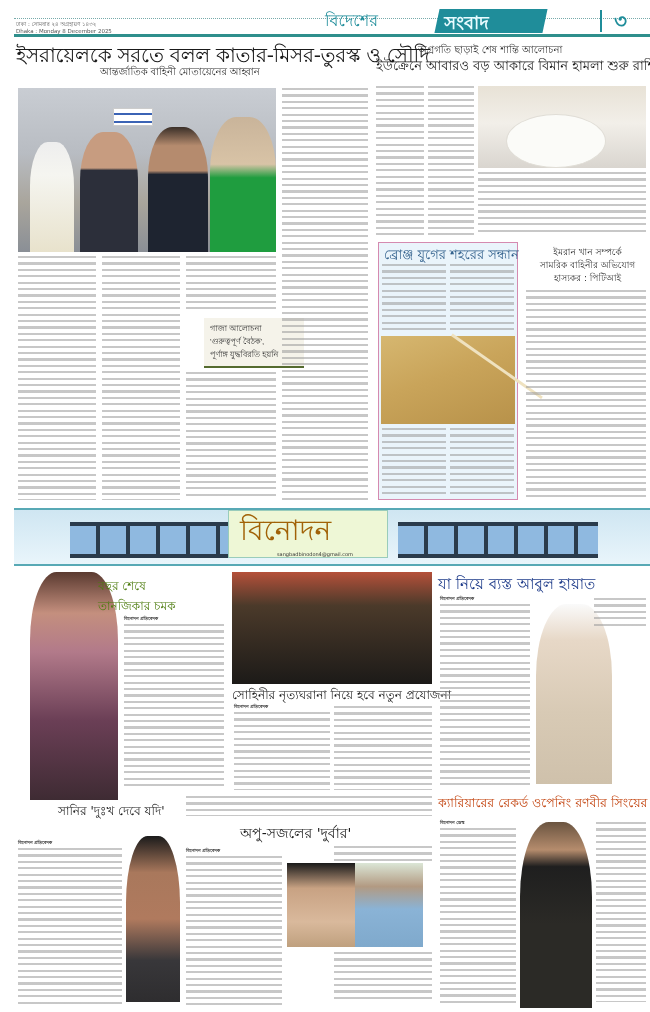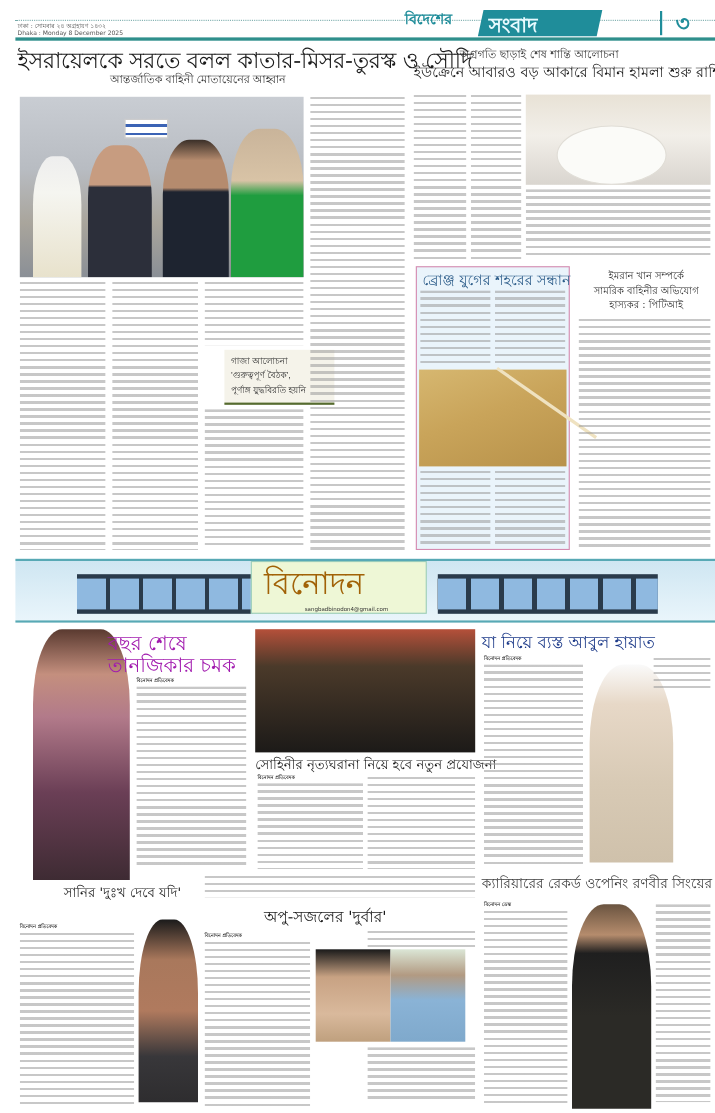--- a/index.html
+++ b/index.html
@@ -5,21 +5,21 @@
   * { box-sizing: border-box; margin: 0; padding: 0; }
   html, body { width: 650px; height: 1012px; background: #ffffff; overflow: hidden; }
   body { font-family: "DejaVu Serif", serif; color: #222; position: relative; }
 
   .abs { position: absolute; }
 
   
   .hdr-rule-top { left: 14px; top: 18px; width: 636px; border-top: 1px dotted #7aa; }
   .hdr-date { left: 16px; top: 21px; font-size: 5.5px; line-height: 7px; color: #555; font-family: "DejaVu Sans", sans-serif; }
   .hdr-bar { left: 14px; top: 34px; width: 636px; height: 3px; background: #2f8f8c; }
-  .hdr-title-a { left: 325px; top: 8px; font-size: 13px; color: #1f8d9a; font-family: "DejaVu Sans", sans-serif; font-weight: bold; margin-left: 43px; }
+  .hdr-title-a { left: 325px; top: 8px; font-size: 16px; color: #1f8d9a; font-family: "DejaVu Sans", sans-serif; font-weight: normal; }
   .hdr-title-b { left: 437px; top: 9px; width: 108px; height: 24px; background: #1f8d9a; color: #e8fbff; font-size: 18px; font-family: "DejaVu Sans", sans-serif; font-weight: bold; padding-left: 8px; transform: skewX(-12deg); }
   .hdr-title-b span { display: inline-block; transform: skewX(12deg); }
   .hdr-sep { left: 600px; top: 10px; height: 22px; border-left: 2px solid #1f8d9a; }
   .hdr-page { left: 614px; top: 6px; font-size: 20px; color: #1f8d9a; font-family: "DejaVu Sans", sans-serif; font-weight: bold; }
 
   
   .lead-head { left: 16px; top: 40px; font-size: 20px; color: #1a1a1a; font-family: "DejaVu Sans", sans-serif; white-space: nowrap; letter-spacing: -0.3px; }
   .lead-sub { left: 100px; top: 64px; font-size: 10px; color: #333; font-family: Liberation Sans, sans-serif; }
   .lead-photo { left: 18px; top: 88px; width: 258px; height: 164px; background: linear-gradient(180deg, #c9cdd3 0%, #b8bcc2 40%, #a9a59c 70%, #8a8f96 100%); overflow: hidden; }
   .fig { position: absolute; bottom: 0; border-radius: 40% 40% 0 0; }
@@ -49,34 +49,34 @@
   
   .banner { left: 14px; top: 508px; width: 636px; height: 58px; background: linear-gradient(180deg, #cfe6f2 0%, #e9f5fb 100%); border-top: 2px solid #58a9b5; border-bottom: 2px solid #58a9b5; }
   .film { position: absolute; top: 12px; height: 36px; background: #2a3b4c; }
   .film-frames { position: absolute; inset: 4px 0; background: repeating-linear-gradient(90deg, #8fb9e0 0 26px, #2a3b4c 26px 30px); }
   .banner-title-box { left: 228px; top: 510px; width: 160px; height: 48px; background: #eef7d6; border: 1px solid #9cb; }
   .banner-title { left: 240px; top: 509px; font-size: 28px; color: #a16207; font-family: Liberation Mono, monospace; }
   .banner-email { left: 277px; top: 551px; font-size: 5px; color: #333; font-family: "DejaVu Sans", sans-serif; }
 
   
   .tanjika-photo { left: 30px; top: 572px; width: 88px; height: 228px; background: linear-gradient(180deg, #5a3a30 0%, #c48f7e 18%, #b27a8a 35%, #6b3f56 65%, #3e2b33 100%); border-radius: 30% 30% 0 0; }
-  .tanjika-head { left: 98px; top: 576px; font-size: 18px; line-height: 20px; color: #a21caf; font-family: "DejaVu Sans", sans-serif; }
+  .tanjika-head { left: 98px; top: 576px; font-size: 12px; line-height: 20px; color: #4d7c0f; font-family: "DejaVu Sans", sans-serif; }
   .dance-photo { left: 232px; top: 572px; width: 200px; height: 112px; background: linear-gradient(180deg, #b5503a 0%, #4b3a2a 30%, #1c1a18 100%); }
   .dance-head { left: 232px; top: 686px; font-size: 12px; color: #1a1a1a; font-family: "DejaVu Sans", sans-serif; white-space: nowrap; }
   .abul-head { left: 438px; top: 572px; font-size: 15px; color: #1f3c8a; font-family: "DejaVu Sans", sans-serif; white-space: nowrap; }
   .abul-photo { left: 536px; top: 604px; width: 76px; height: 180px; background: linear-gradient(180deg, #fafafa 0%, #e7d8c7 20%, #d8cab5 60%, #cfc1ab 100%); border-radius: 40% 40% 0 0; }
 
   .sony-head { left: 58px; top: 802px; font-size: 12px; color: #1a1a1a; font-family: "DejaVu Sans", sans-serif; white-space: nowrap; }
   .sony-photo { left: 126px; top: 836px; width: 54px; height: 166px; background: linear-gradient(180deg, #1b1b1b 0%, #a9785c 22%, #b07a5e 50%, #38373a 75%, #2e2d2f 100%); border-radius: 40% 40% 0 0; }
 
   .apu-head { left: 240px; top: 822px; font-size: 14px; color: #1a1a1a; font-family: "DejaVu Sans", sans-serif; white-space: nowrap; }
   .apu-photo-a { left: 287px; top: 863px; width: 68px; height: 84px; background: linear-gradient(180deg, #1a1a1a 0%, #c8a283 30%, #d9b99c 70%, #bfa07e 100%); }
   .apu-photo-b { left: 355px; top: 863px; width: 68px; height: 84px; background: linear-gradient(180deg, #dbe6d6 0%, #b29a82 28%, #8ab3d6 55%, #7fa9cc 100%); }
 
-  .ranbir-head { left: 438px; top: 794px; font-size: 12.5px; color: #404040; font-family: "DejaVu Sans", sans-serif; white-space: nowrap; }
+  .ranbir-head { left: 438px; top: 794px; font-size: 12.5px; color: #c2410c; font-family: "DejaVu Sans", sans-serif; white-space: nowrap; }
   .ranbir-photo { left: 520px; top: 822px; width: 72px; height: 186px; background: linear-gradient(180deg, #6a5440 0%, #b58c6d 15%, #1f1f1f 24%, #2b2a26 55%, #2b2a26 100%); border-radius: 40% 40% 0 0; }
 
   .byline { font-size: 4.5px; color: #333; font-family: "DejaVu Sans", sans-serif; font-weight: bold; }
 </style>
 </head>
 <body>
 
 <div class="abs hdr-rule-top"></div>
 <div class="abs hdr-date">
   <div>ঢাকা : সোমবার ২৪ অগ্রহায়ণ ১৪৩২</div>

